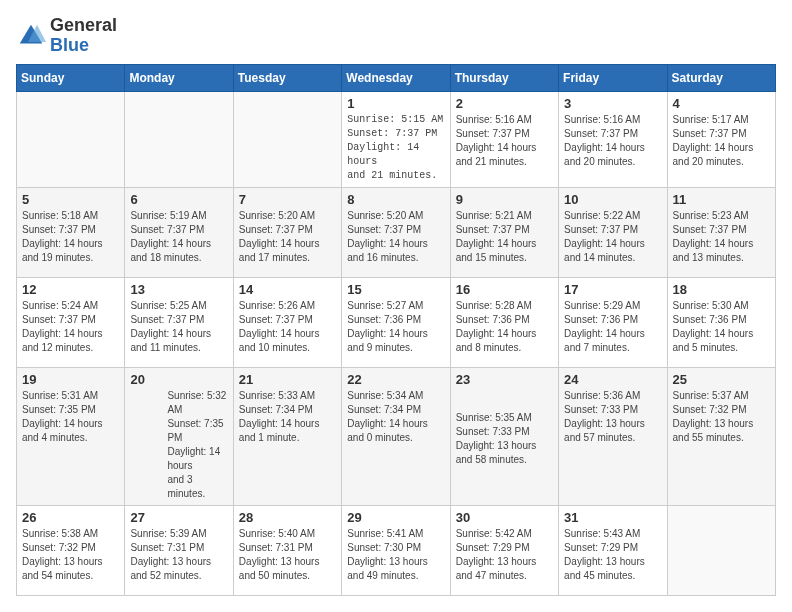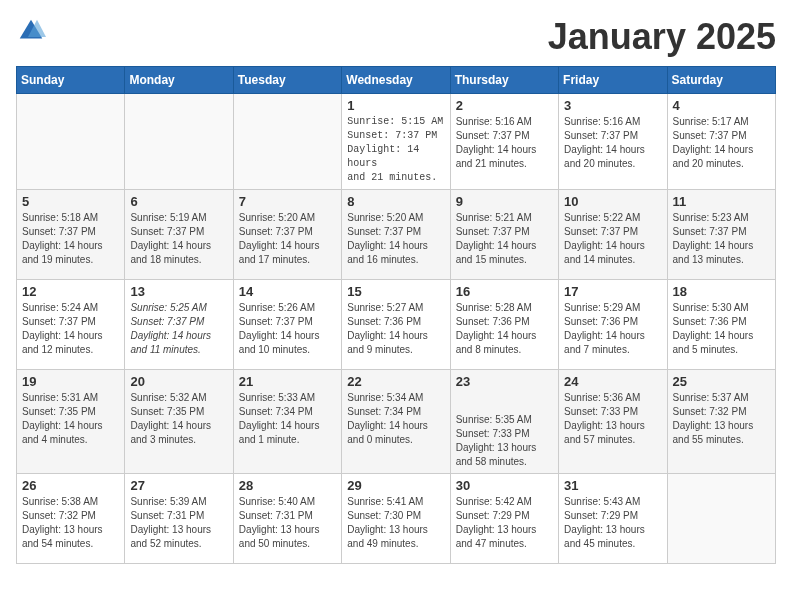--- a/index.html
+++ b/index.html
@@ -98,23 +98,26 @@
   </style>
 </head>
 <body>
 
 <div class="header">
   <div class="logo">
     <svg class="logo-icon" viewBox="0 0 40 40">
       <polygon points="20,5 35,30 5,30" fill="#2a6db5"></polygon>
       <polygon points="28,5 40,28 16,28" fill="#5ba3d9" opacity="0.6"></polygon>
     </svg>
+    <div class="logo-text">
+      <span class="logo-general">General</span>
+      <span class="logo-blue">Blue</span>
+    </div>
   </div>
   <div class="title-block">
-    <div class="month-title">January 2025</div>
   </div>
 </div>
 
 <table>
   <thead>
     <tr>
     <th>Sunday</th>
         <th>Monday</th>
         <th>Tuesday</th>
         <th>Wednesday</th>
@@ -211,21 +214,21 @@
       <tr>
         <td>
           <span class="day-number">12</span>
           <div class="day-info" style="white-space: pre-line;">Sunrise: 5:24 AM
 Sunset: 7:37 PM
 Daylight: 14 hours
 and 12 minutes.</div>
         </td>
         <td>
           <span class="day-number">13</span>
-          <div class="day-info" style="white-space: pre-line; font-style: italic;">Sunrise: 5:25 AM
+          <div class="day-info" style="white-space: pre-line;">Sunrise: 5:25 AM
 Sunset: 7:37 PM
 Daylight: 14 hours
 and 11 minutes.</div>
         </td>
         <td>
           <span class="day-number">14</span>
           <div class="day-info" style="white-space: pre-line;">Sunrise: 5:26 AM
 Sunset: 7:37 PM
 Daylight: 14 hours
 and 10 minutes.</div>
@@ -262,21 +265,21 @@
       <tr>
         <td>
           <span class="day-number">19</span>
           <div class="day-info" style="white-space: pre-line;">Sunrise: 5:31 AM
 Sunset: 7:35 PM
 Daylight: 14 hours
 and 4 minutes.</div>
         </td>
         <td>
           <span class="day-number">20</span>
-          <div class="day-info" style="white-space: pre-line;">Sunrise: 5:32 AM
+          <div class="day-info" style="white-space: pre-line; margin-left: 37px;">Sunrise: 5:32 AM
 Sunset: 7:35 PM
 Daylight: 14 hours
 and 3 minutes.</div>
         </td>
         <td>
           <span class="day-number">21</span>
           <div class="day-info" style="white-space: pre-line;">Sunrise: 5:33 AM
 Sunset: 7:34 PM
 Daylight: 14 hours
 and 1 minute.</div>

